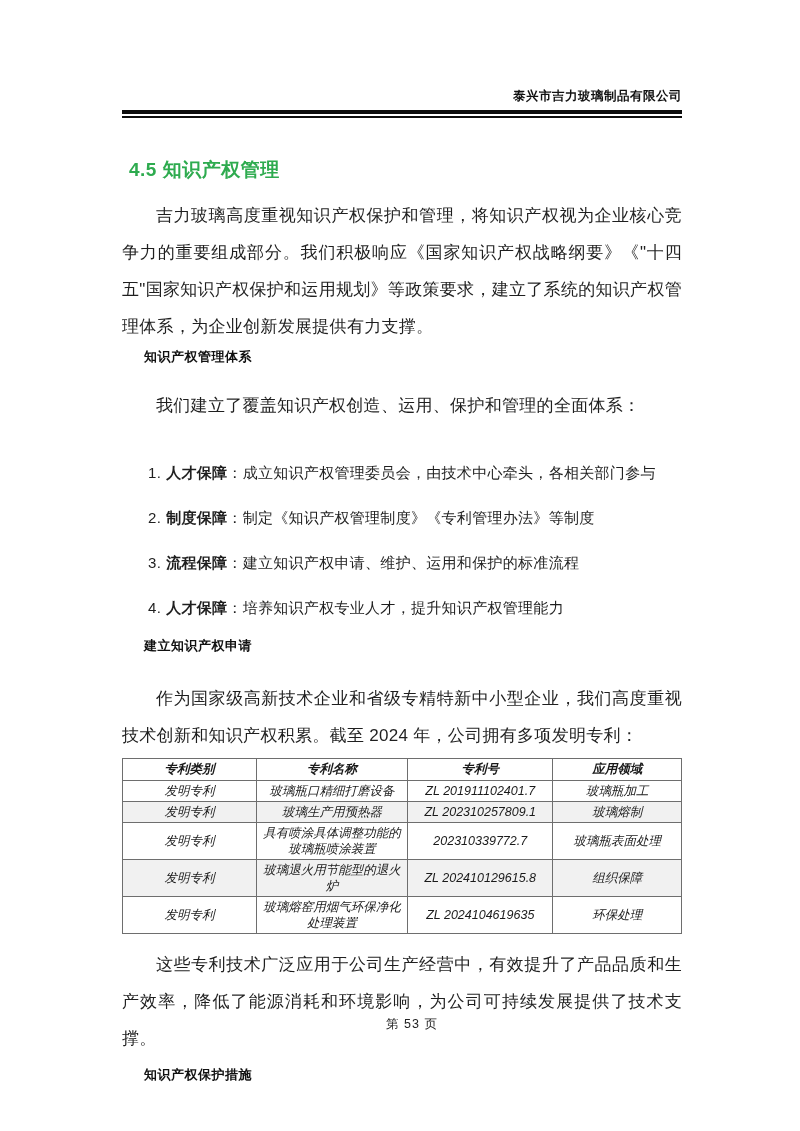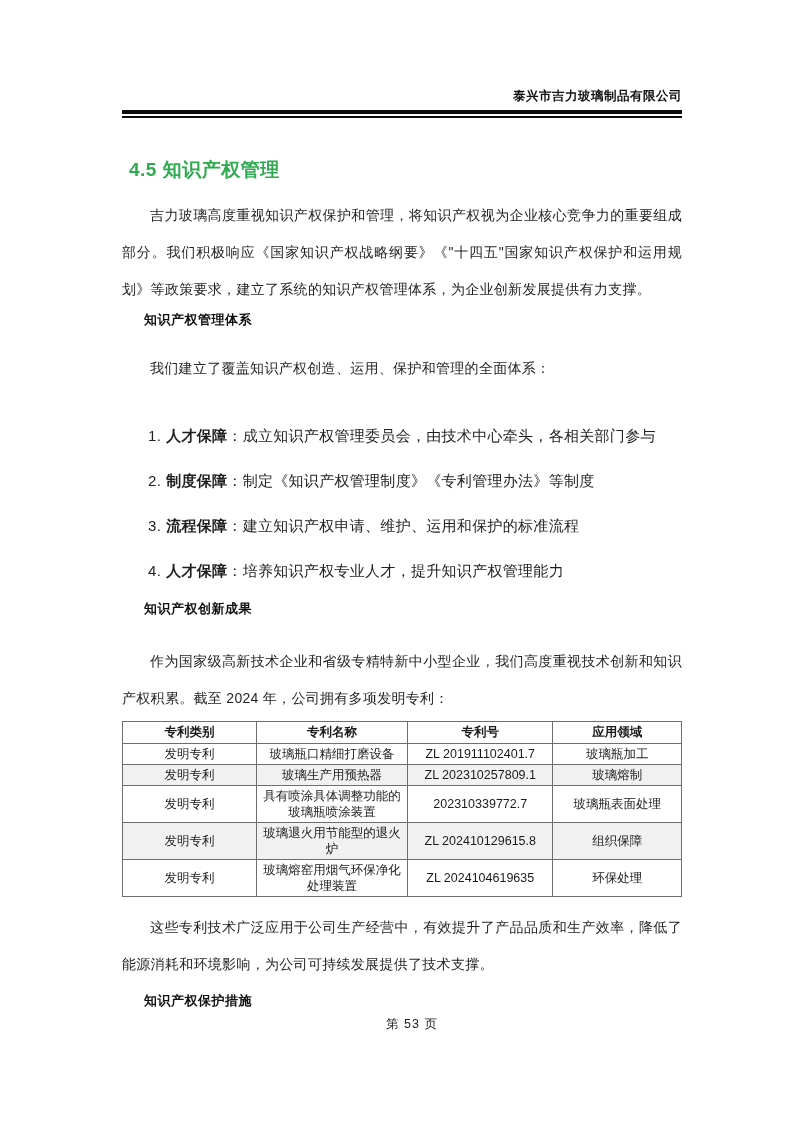--- a/index.html
+++ b/index.html
@@ -35,21 +35,21 @@
     font-size: 19px;
     font-weight: bold;
     line-height: 27px;
     color: var(--accent-green, #2eab4f);
     letter-spacing: 0.5px;
     margin-left: 7px;
   }
 
   
   .para {
-    font-size: 14px;
+    font-size: 17px;
     line-height: 37px;
     text-align: justify;
     text-indent: 2em;
     color: #1f1f1f;
     letter-spacing: 0.3px;
   }
   .para-intro        { margin-top: 14px; }
   .para-system-intro { margin-top: 18px; }
   .para-achv-intro   { margin-top: 22px; }
   .para-closing      { margin-top: 12px; }
@@ -88,20 +88,21 @@
   }
   table.patent-table th,
   table.patent-table td {
     border: 1px solid #6e6e6e;
     font-size: 12.5px;
     line-height: 16px;
     text-align: center;
     vertical-align: middle;
     padding: 2px 6px;
     color: #1a1a1a;
+    font-style: italic;
   }
   table.patent-table th {
     font-weight: bold;
     height: 22px;
     background: #ffffff;
   }
   table.patent-table td { height: 21px; }
   table.patent-table tbody tr:nth-child(even) td { background: #f1f1f1; }
 
   
@@ -143,21 +144,21 @@
       <span class="li-num">2.</span><span class="li-label">制度保障</span><span class="li-text">：制定《知识产权管理制度》《专利管理办法》等制度</span>
     </div>
     <div class="safeguard-item">
       <span class="li-num">3.</span><span class="li-label">流程保障</span><span class="li-text">：建立知识产权申请、维护、运用和保护的标准流程</span>
     </div>
     <div class="safeguard-item">
       <span class="li-num">4.</span><span class="li-label">人才保障</span><span class="li-text">：培养知识产权专业人才，提升知识产权管理能力</span>
     </div>
   </div>
 
-  <h2 class="subheading subheading-achievement">知识产权创新成果</h2>
+  <h2 class="subheading subheading-achievement">建立知识产权申请</h2>
 
   <p class="para para-achv-intro">作为国家级高新技术企业和省级专精特新中小型企业，我们高度重视技术创新和知识产权积累。截至 2024 年，公司拥有多项发明专利：</p>
 
   <div class="patent-table-wrap">
     <table class="patent-table">
       <colgroup>
         <col style="width:24%">
           <col style="width:27%">
           <col style="width:26%">
           <col style="width:23%">

